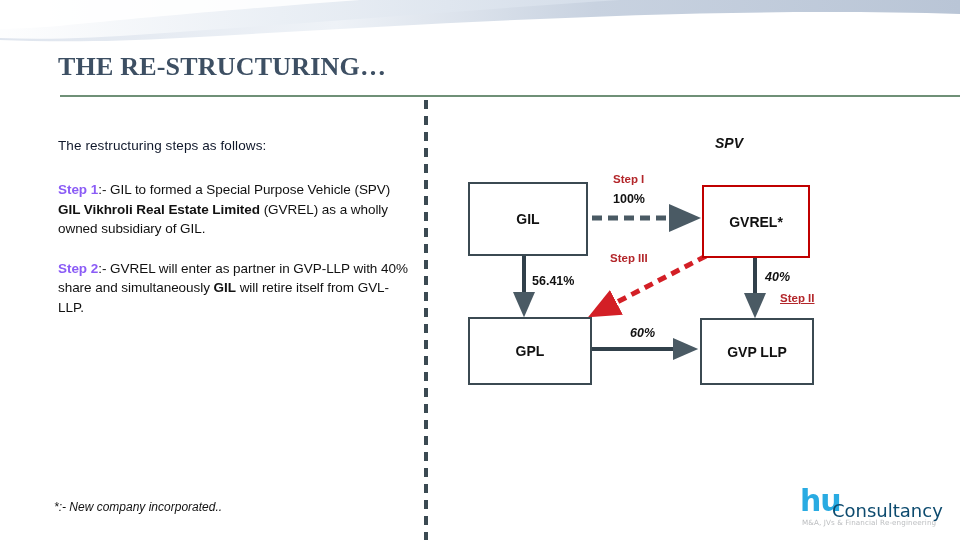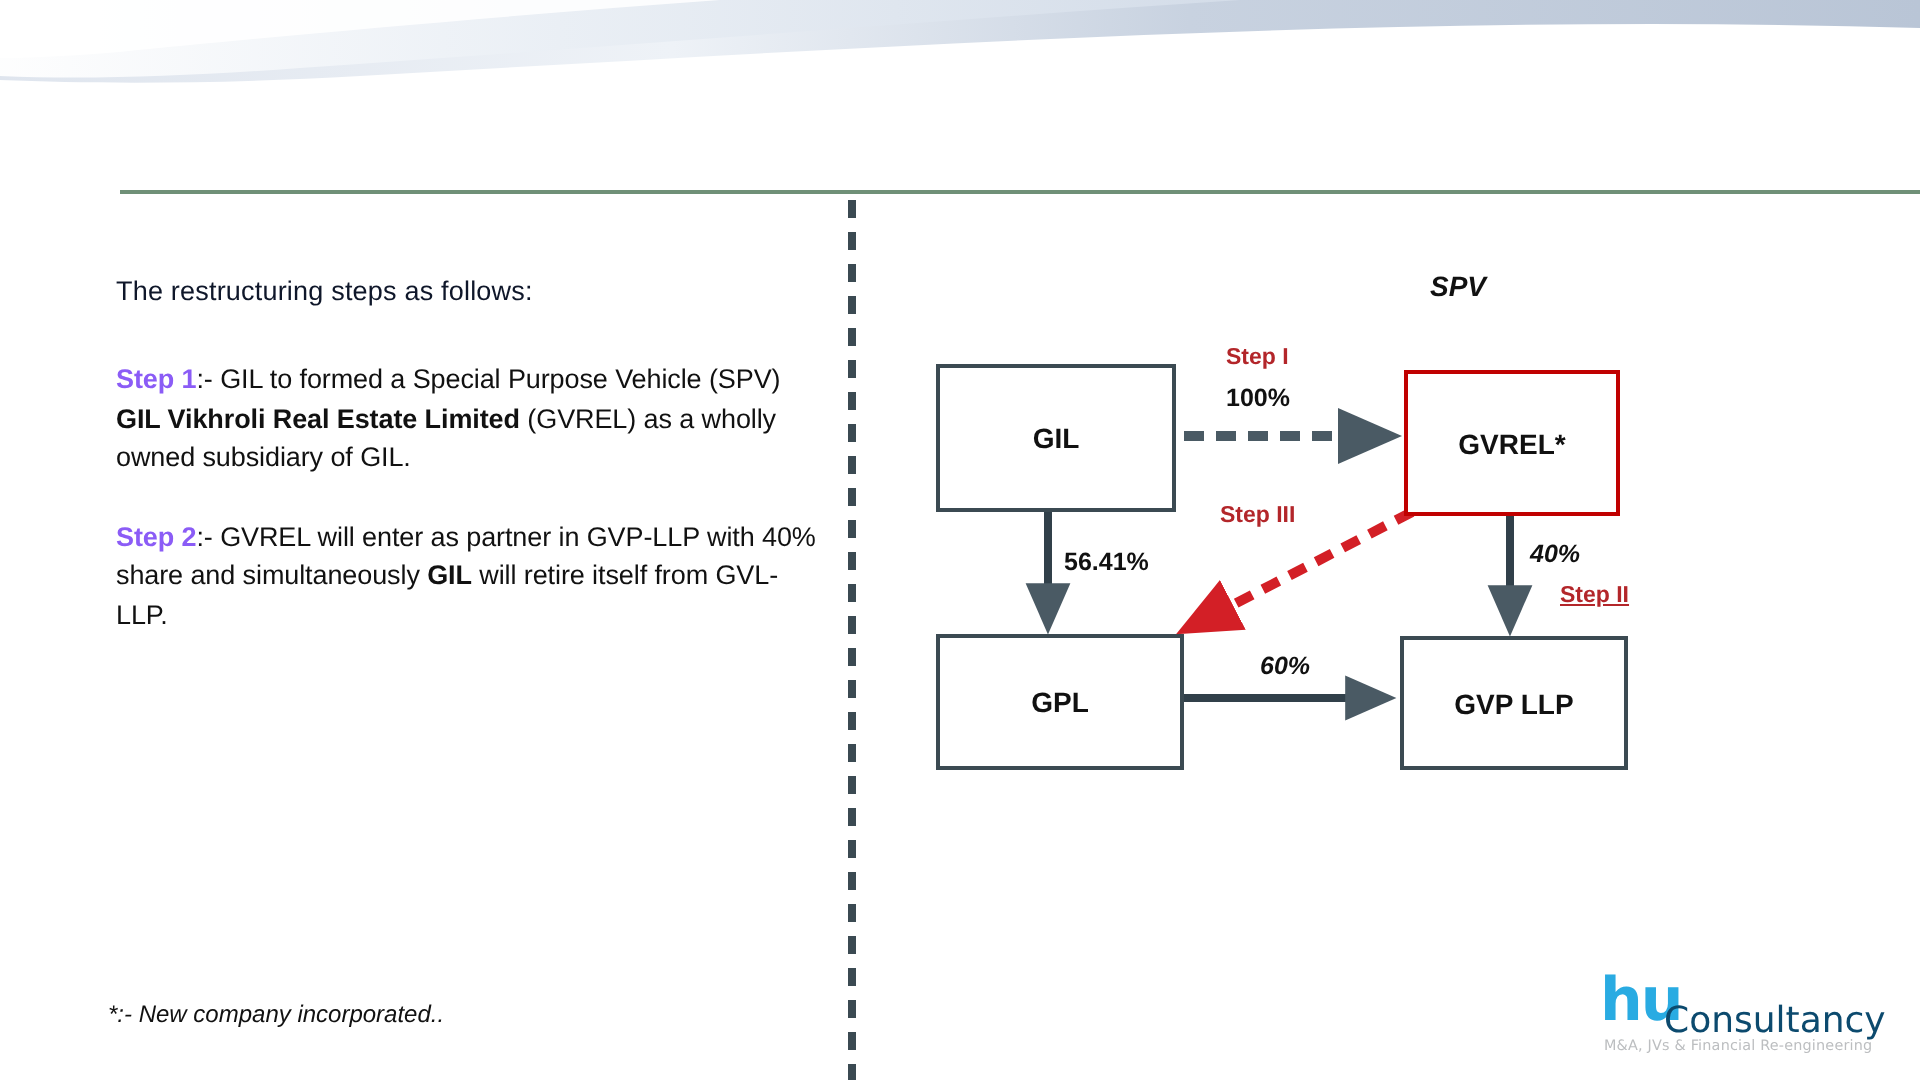--- a/index.html
+++ b/index.html
@@ -112,20 +112,21 @@
           <stop offset="0.45" stop-color="#eaeff5"></stop>
           <stop offset="1" stop-color="#d4dde9"></stop>
         </linearGradient>
       </defs>
       <path d="M0,0 H960 V14 C700,6 430,24 180,38 C110,42 50,42 0,40 Z" fill="url(#g1)"></path>
       <path d="M0,0 H620 C470,10 300,24 150,34 C95,38 45,40 0,38 Z" fill="url(#g2)" opacity="0.95"></path>
       <path d="M0,0 H360 C250,8 140,18 60,26 C35,28 15,29 0,29 Z" fill="#ffffff" opacity="0.85"></path>
     </svg>
   </div>
 
+  <div class="title">THE RE-STRUCTURING…</div>
   <div class="title-rule"></div>
 
   <div class="intro">The restructuring steps as follows:</div>
 
   <div class="steps">
     <div class="step">
       <span class="lbl">Step 1</span><span class="nrm">:- </span><span class="nrm">GIL to formed a Special Purpose Vehicle (SPV) </span><span>GIL Vikhroli Real Estate Limited</span><span class="nrm"> (GVREL) as a wholly owned subsidiary of GIL.</span>
     </div>
     <div class="step">
       <span class="lbl">Step 2</span><span class="nrm">:- </span><span class="nrm">GVREL will enter as partner in GVP-LLP with 40% share and simultaneously </span><span>GIL</span><span class="nrm"> will retire itself from GVL-LLP.</span>

